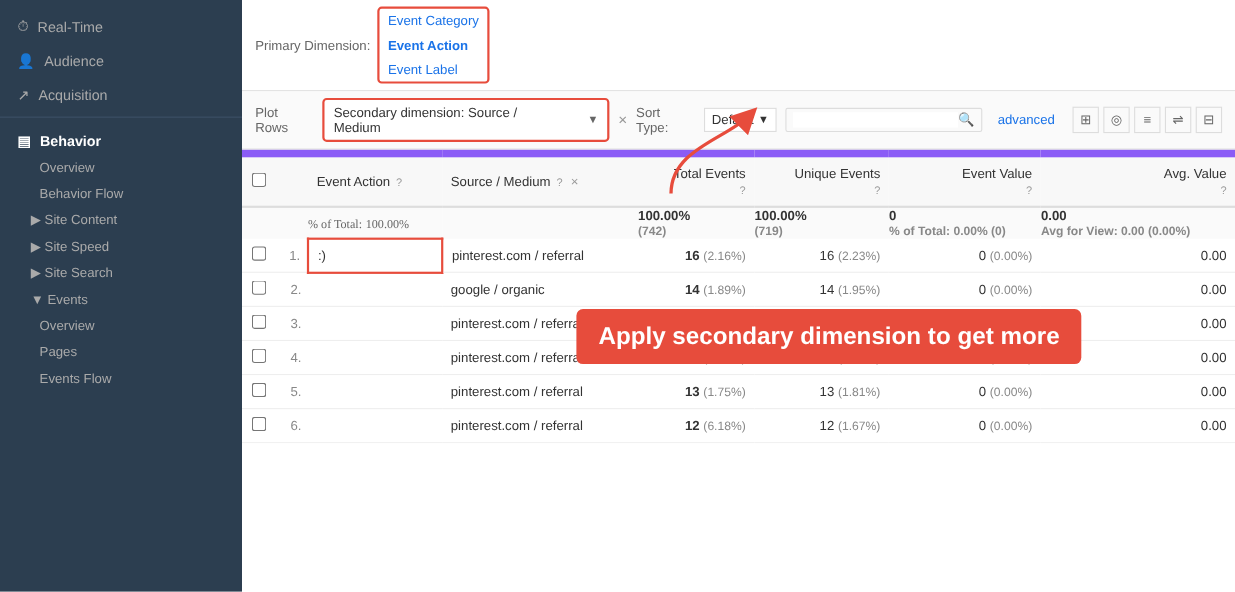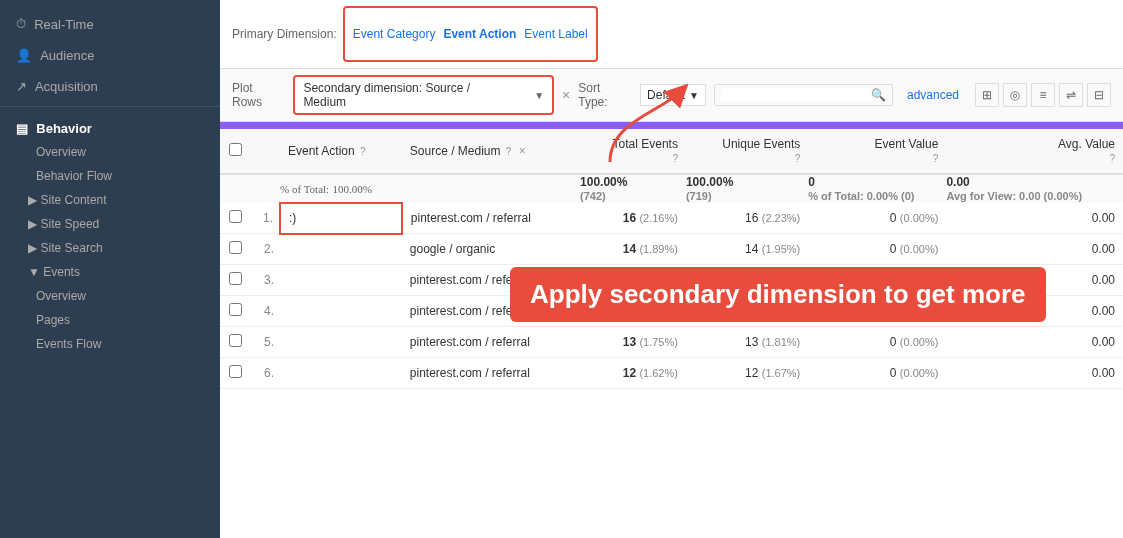--- a/index.html
+++ b/index.html
@@ -79,24 +79,25 @@
       border-bottom: 1px solid #ddd;
       gap: 6px;
       font-size: 12px;
     }
     .primary-dim-bar .label { color: #666; }
     .primary-dim-bar .dim-link { color: #1a73e8; cursor: pointer; text-decoration: none; }
     .primary-dim-bar .dim-link.active { font-weight: bold; color: #1a73e8; }
     .primary-dim-bar-border {
       border: 2px solid #e74c3c;
       border-radius: 4px;
-      padding: 19px 8px;
+      padding: 4px 8px;
       display: flex;
       align-items: flex-start;
       gap: 8px;
+      flex-direction: column;
     }
 
     
     .secondary-dim-row {
       display: flex;
       align-items: center;
       padding: 6px 12px;
       background: #fafafa;
       border-bottom: 1px solid #ddd;
       gap: 8px;
@@ -181,24 +182,24 @@
     td .metric-main { font-weight: bold; }
 
     
     .cb-col { width: 30px; text-align: center; }
     .row-num { color: #888; text-align: right; padding-right: 6px; width: 30px; }
 
     
     .annotation-box {
       position: absolute;
       top: 145px;
-      left: 290px;
+      left: 304px;
       background: #e74c3c;
       color: #fff;
-      font-size: 26px;
+      font-size: 22px;
       font-weight: bold;
       padding: 12px 20px;
       border-radius: 6px;
       z-index: 10;
       pointer-events: none;
       white-space: nowrap;
     }
 
     
     .total-row td { background: #fafafa; font-weight: bold; border-top: 2px solid #ddd; }
@@ -418,21 +419,21 @@
     <td class="right"><span class="metric-main">13</span> <span class="pct">(1.75%)</span></td>
     <td class="right">13 <span class="pct">(1.81%)</span></td>
     <td class="right">0 <span class="pct">(0.00%)</span></td>
     <td class="right">0.00</td>
   </tr>
             <tr>
     <td class="cb-col"><input type="checkbox" style=""></td>
     <td class="row-num">6.</td>
     <td style=""></td>
     <td class="source-medium-val">pinterest.com / referral</td>
-    <td class="right"><span class="metric-main">12</span> <span class="pct">(1.62%)</span></td>
+    <td class="right"><span class="metric-main">12</span> <span class="pct">(6.18%)</span></td>
     <td class="right">12 <span class="pct">(1.67%)</span></td>
     <td class="right">0 <span class="pct">(0.00%)</span></td>
     <td class="right">0.00</td>
   </tr>
           </tbody>
       </table>
     </div>
   </div>
 </div>
 

